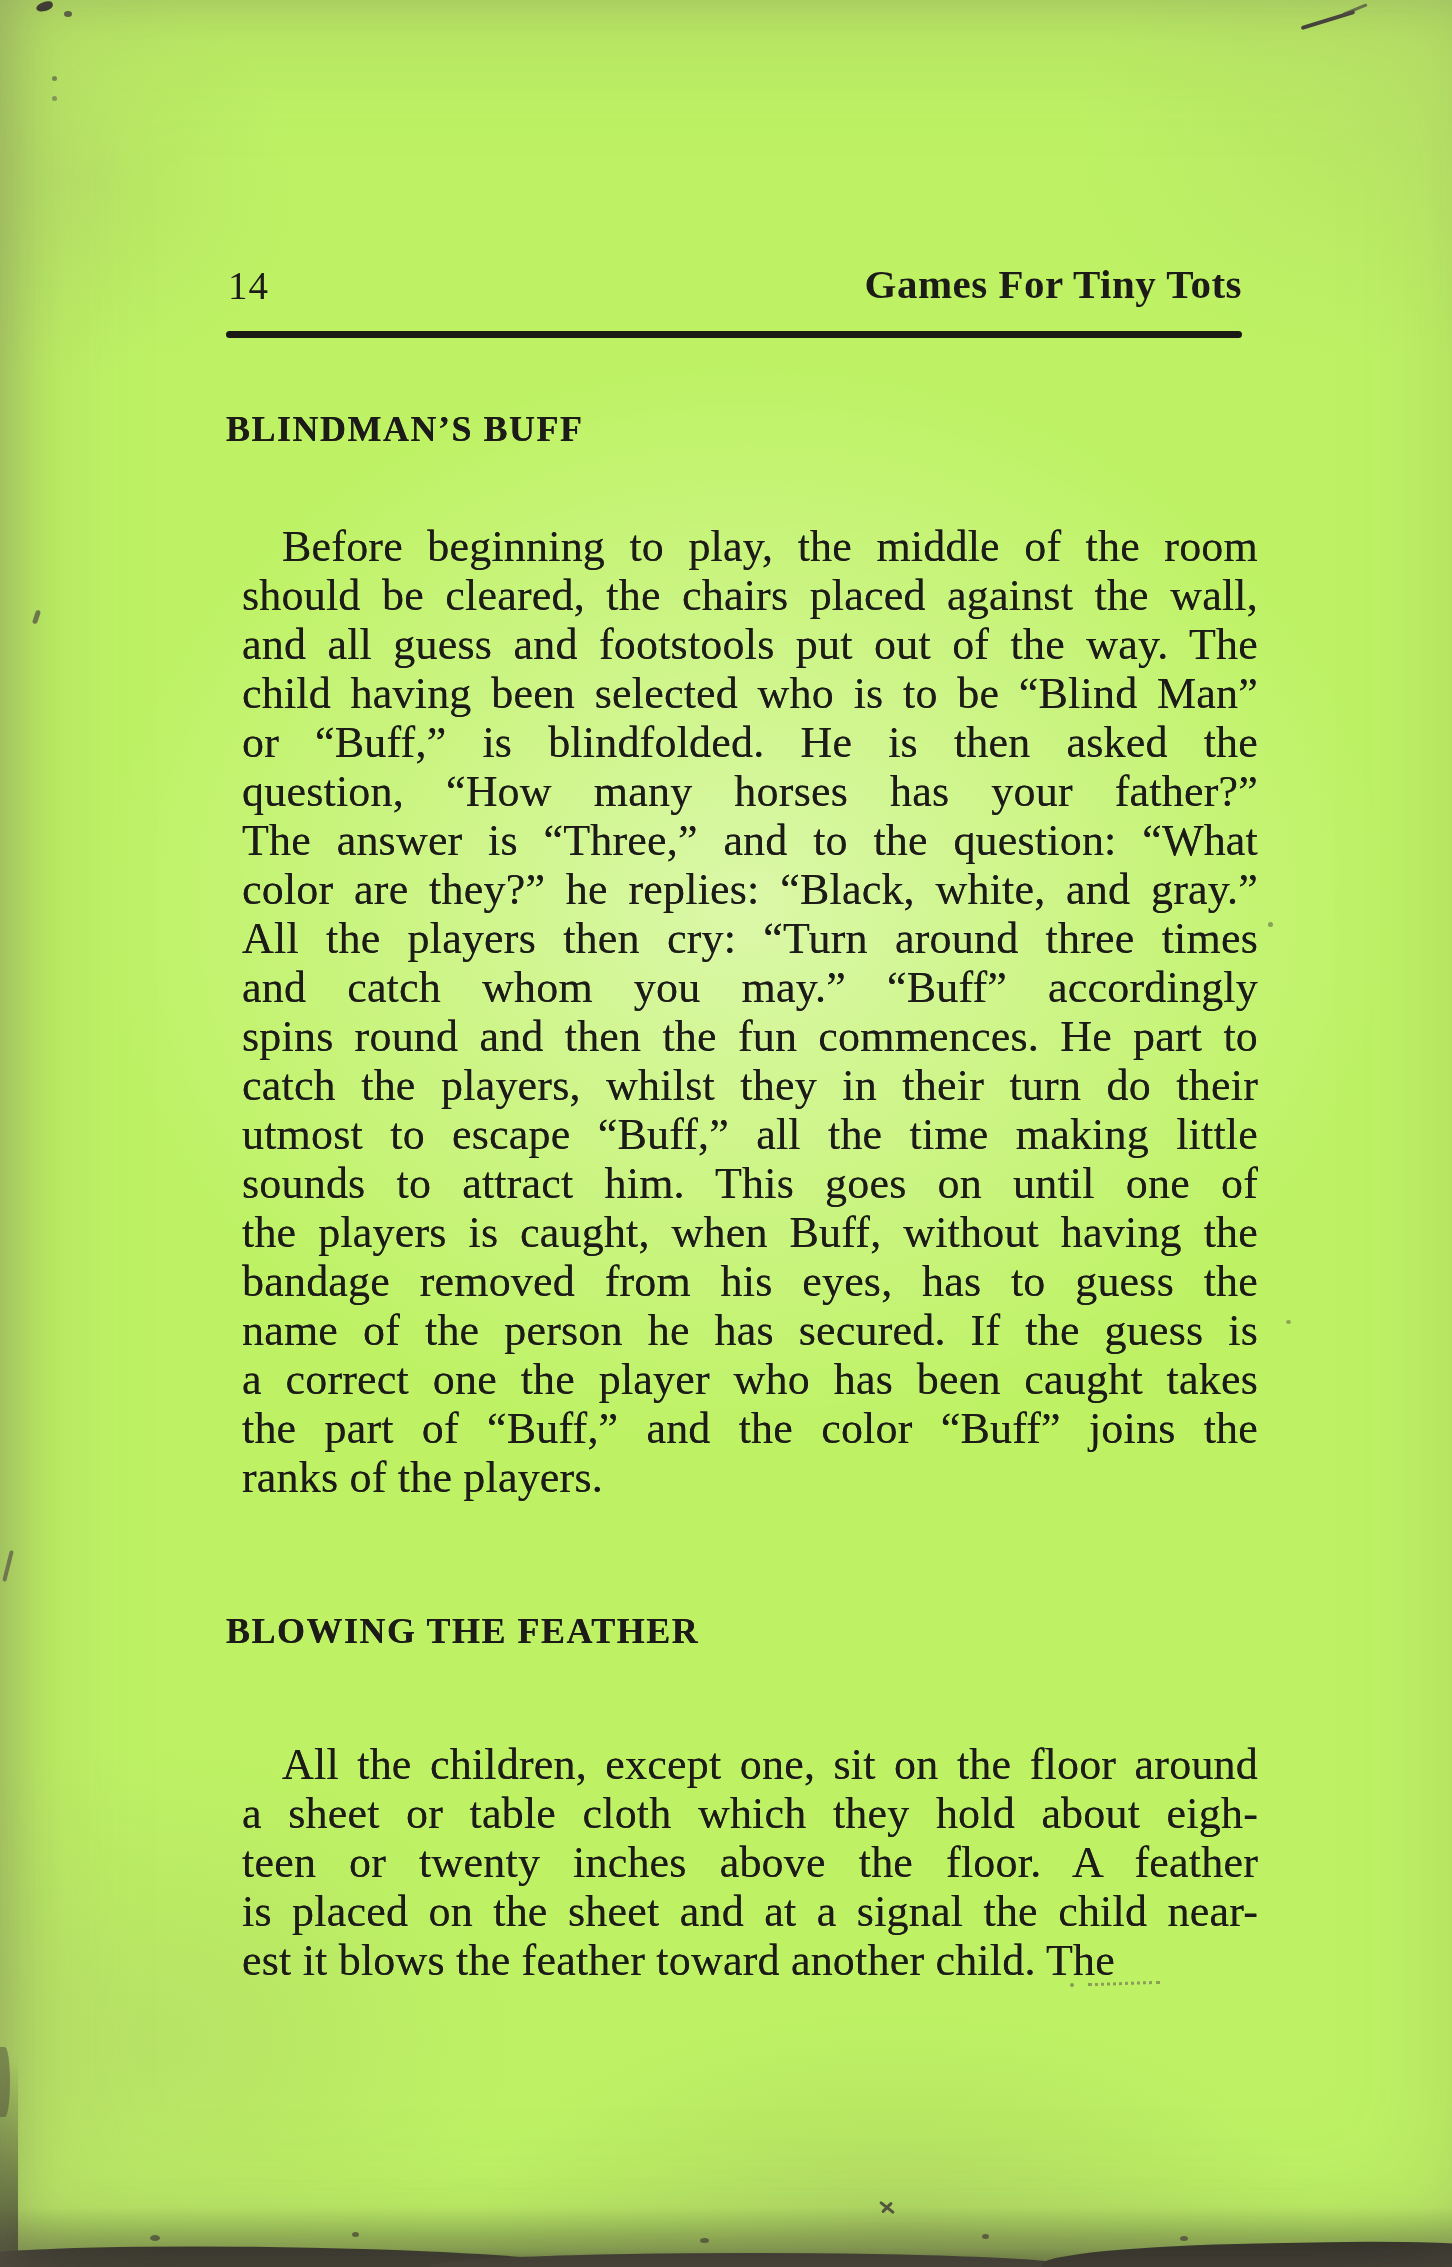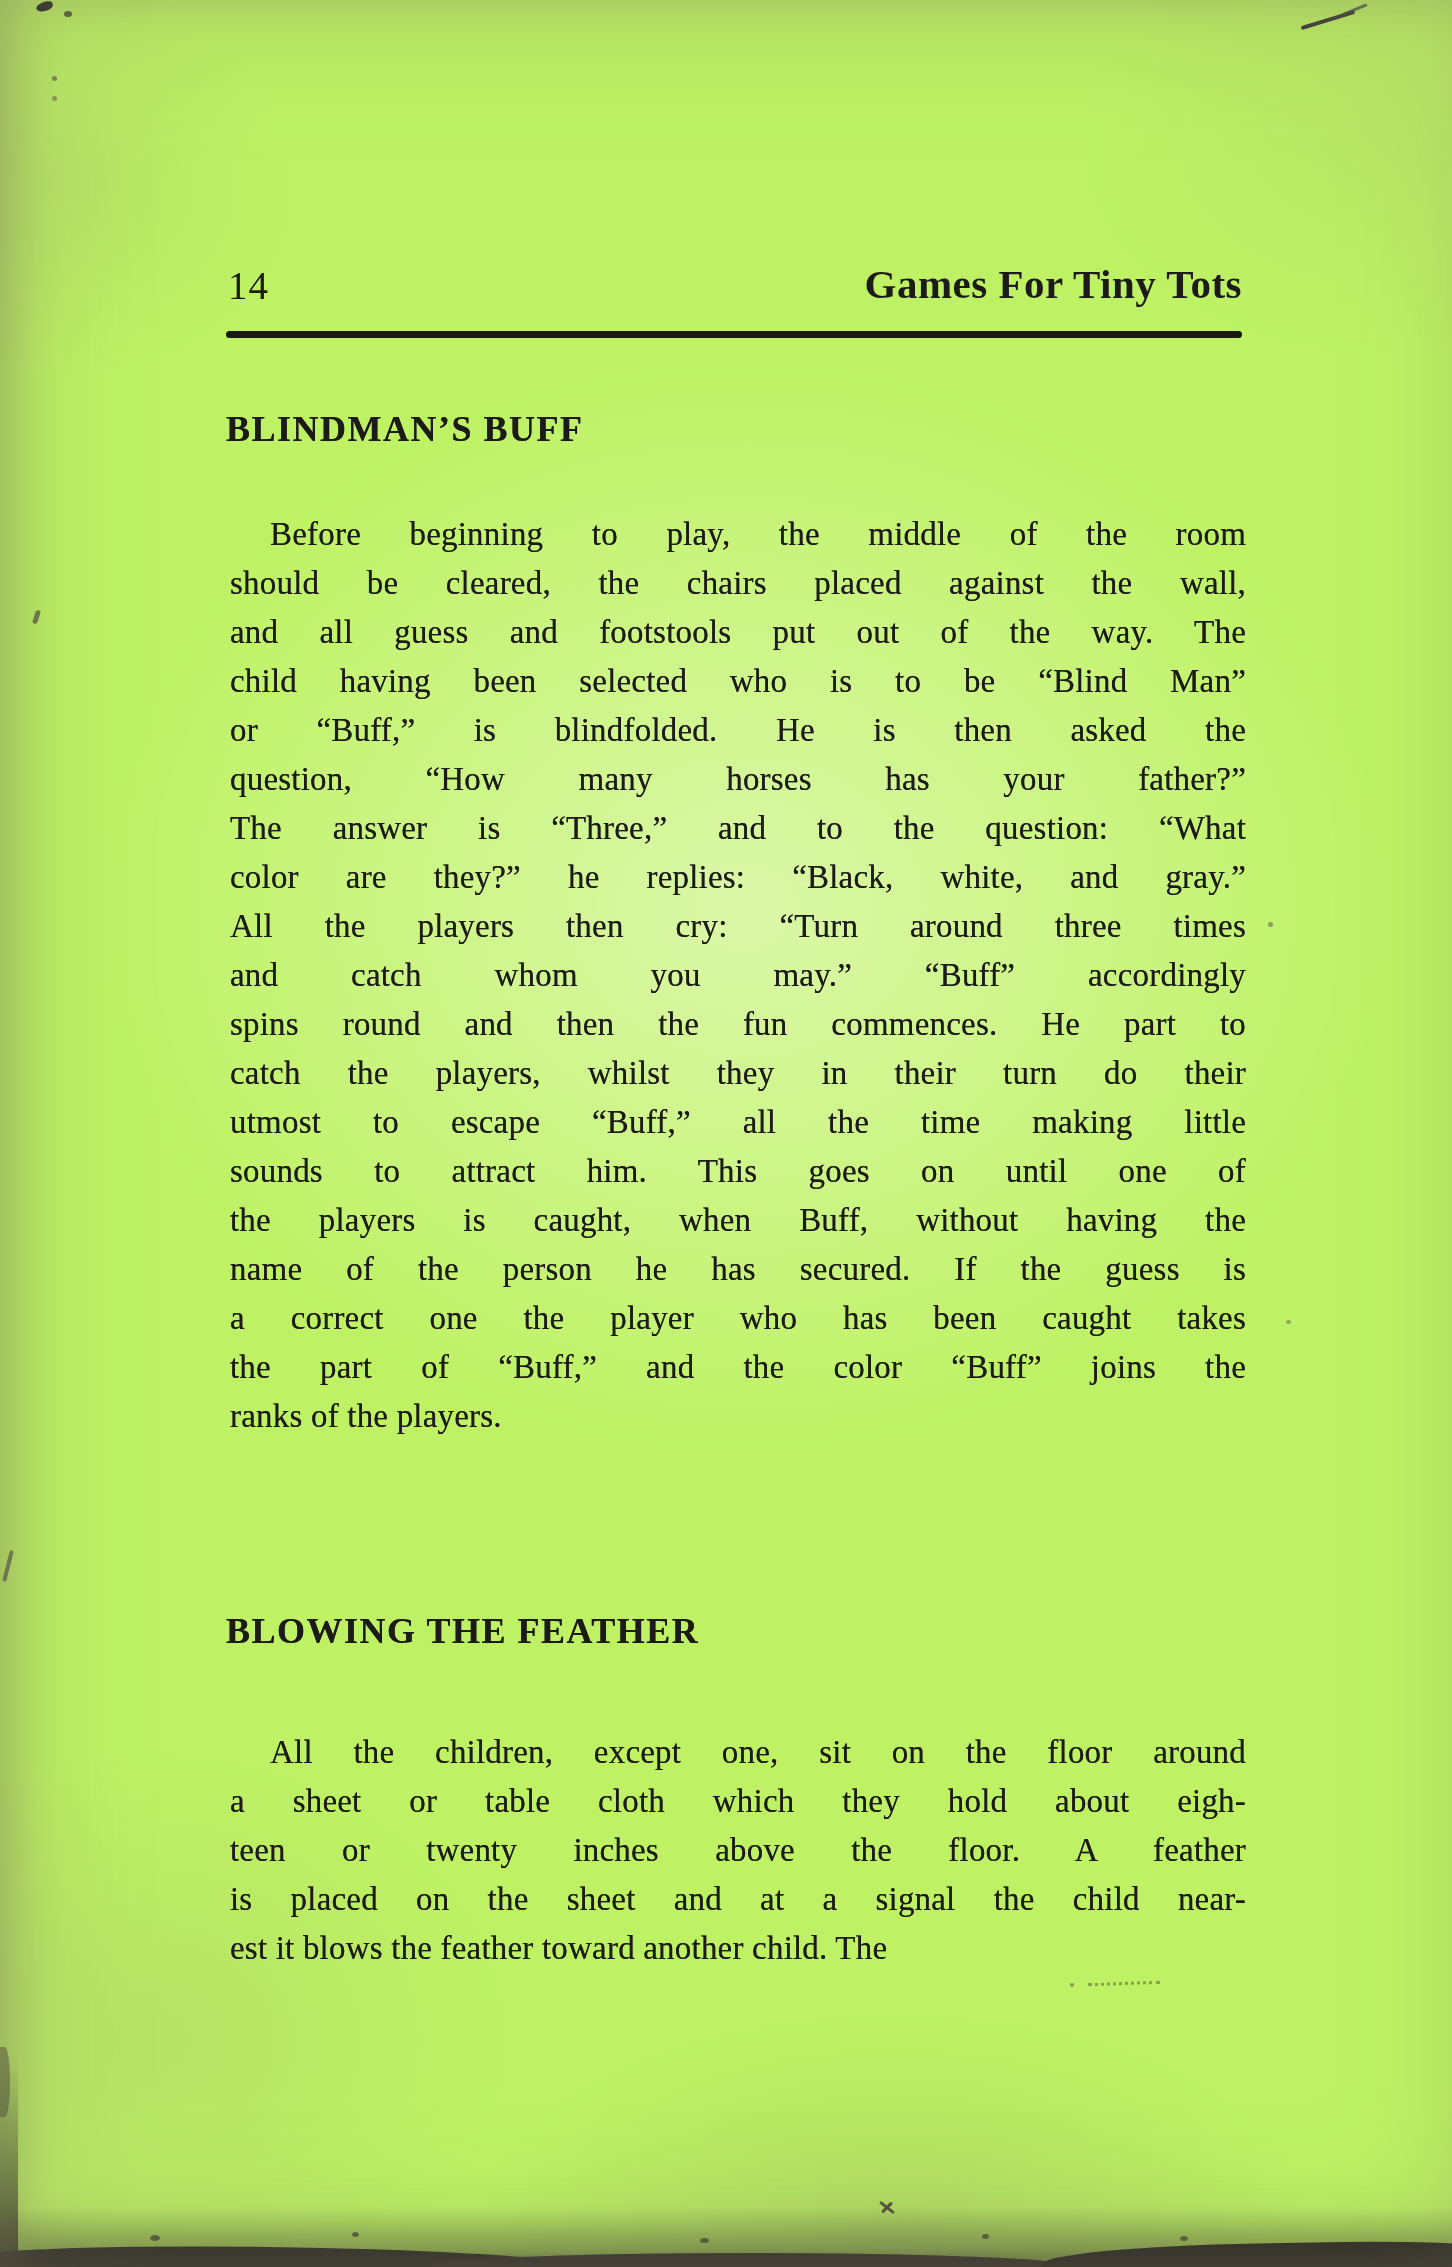--- a/index.html
+++ b/index.html
@@ -35,22 +35,22 @@
 
   
   .section-heading {
     position: absolute; left: 226px; width: 1016px; margin: 0;
     font-size: 36px; font-weight: bold; letter-spacing: 1.5px;
     text-shadow: 0 0 0.5px rgba(28,27,24,0.85);
   }
   .heading-1 { top: 408px; }
   .heading-2 { top: 1610px; }
   .body-para {
-    position: absolute; left: 226px; width: 1016px; margin: 4px;
-    font-size: 33px; line-height: 49px; letter-spacing: 0.2px;
+    position: absolute; left: 226px; width: 1016px; margin: 16px;
+    font-size: 44px; line-height: 49px; letter-spacing: 0.2px;
     text-shadow: 0 0 0.5px rgba(28,27,24,0.8);
   }
   .para-1 { top: 506px; }
   .para-2 { top: 1724px; }
   .tline { display: block; text-align: justify; text-align-last: justify; -moz-text-align-last: justify; }
   .tline.last { text-align-last: left; -moz-text-align-last: left; }
   .tline.first { text-indent: 40px; }
 
   
   .artifact { position: absolute; pointer-events: none; }
@@ -108,20 +108,21 @@
         <span class="tline">question, “How many horses has your father?”</span>
         <span class="tline">The answer is “Three,” and to the question: “What</span>
         <span class="tline">color are they?” he replies: “Black, white, and gray.”</span>
         <span class="tline">All the players then cry: “Turn around three times</span>
         <span class="tline">and catch whom you may.” “Buff” accordingly</span>
         <span class="tline">spins round and then the fun commences. He part to</span>
         <span class="tline">catch the players, whilst they in their turn do their</span>
         <span class="tline">utmost to escape “Buff,” all the time making little</span>
         <span class="tline">sounds to attract him. This goes on until one of</span>
         <span class="tline">the players is caught, when Buff, without having the</span>
+        <span class="tline">bandage removed from his eyes, has to guess the</span>
         <span class="tline">name of the person he has secured. If the guess is</span>
         <span class="tline">a correct one the player who has been caught takes</span>
         <span class="tline">the part of “Buff,” and the color “Buff” joins the</span>
         <span class="tline last">ranks of the players.</span>
       </p>
 
     <h2 class="section-heading heading-2">BLOWING THE FEATHER</h2>
     <p class="body-para para-2">
         <span class="tline first">All the children, except one, sit on the floor around</span>
         <span class="tline">a sheet or table cloth which they hold about eigh-</span>

